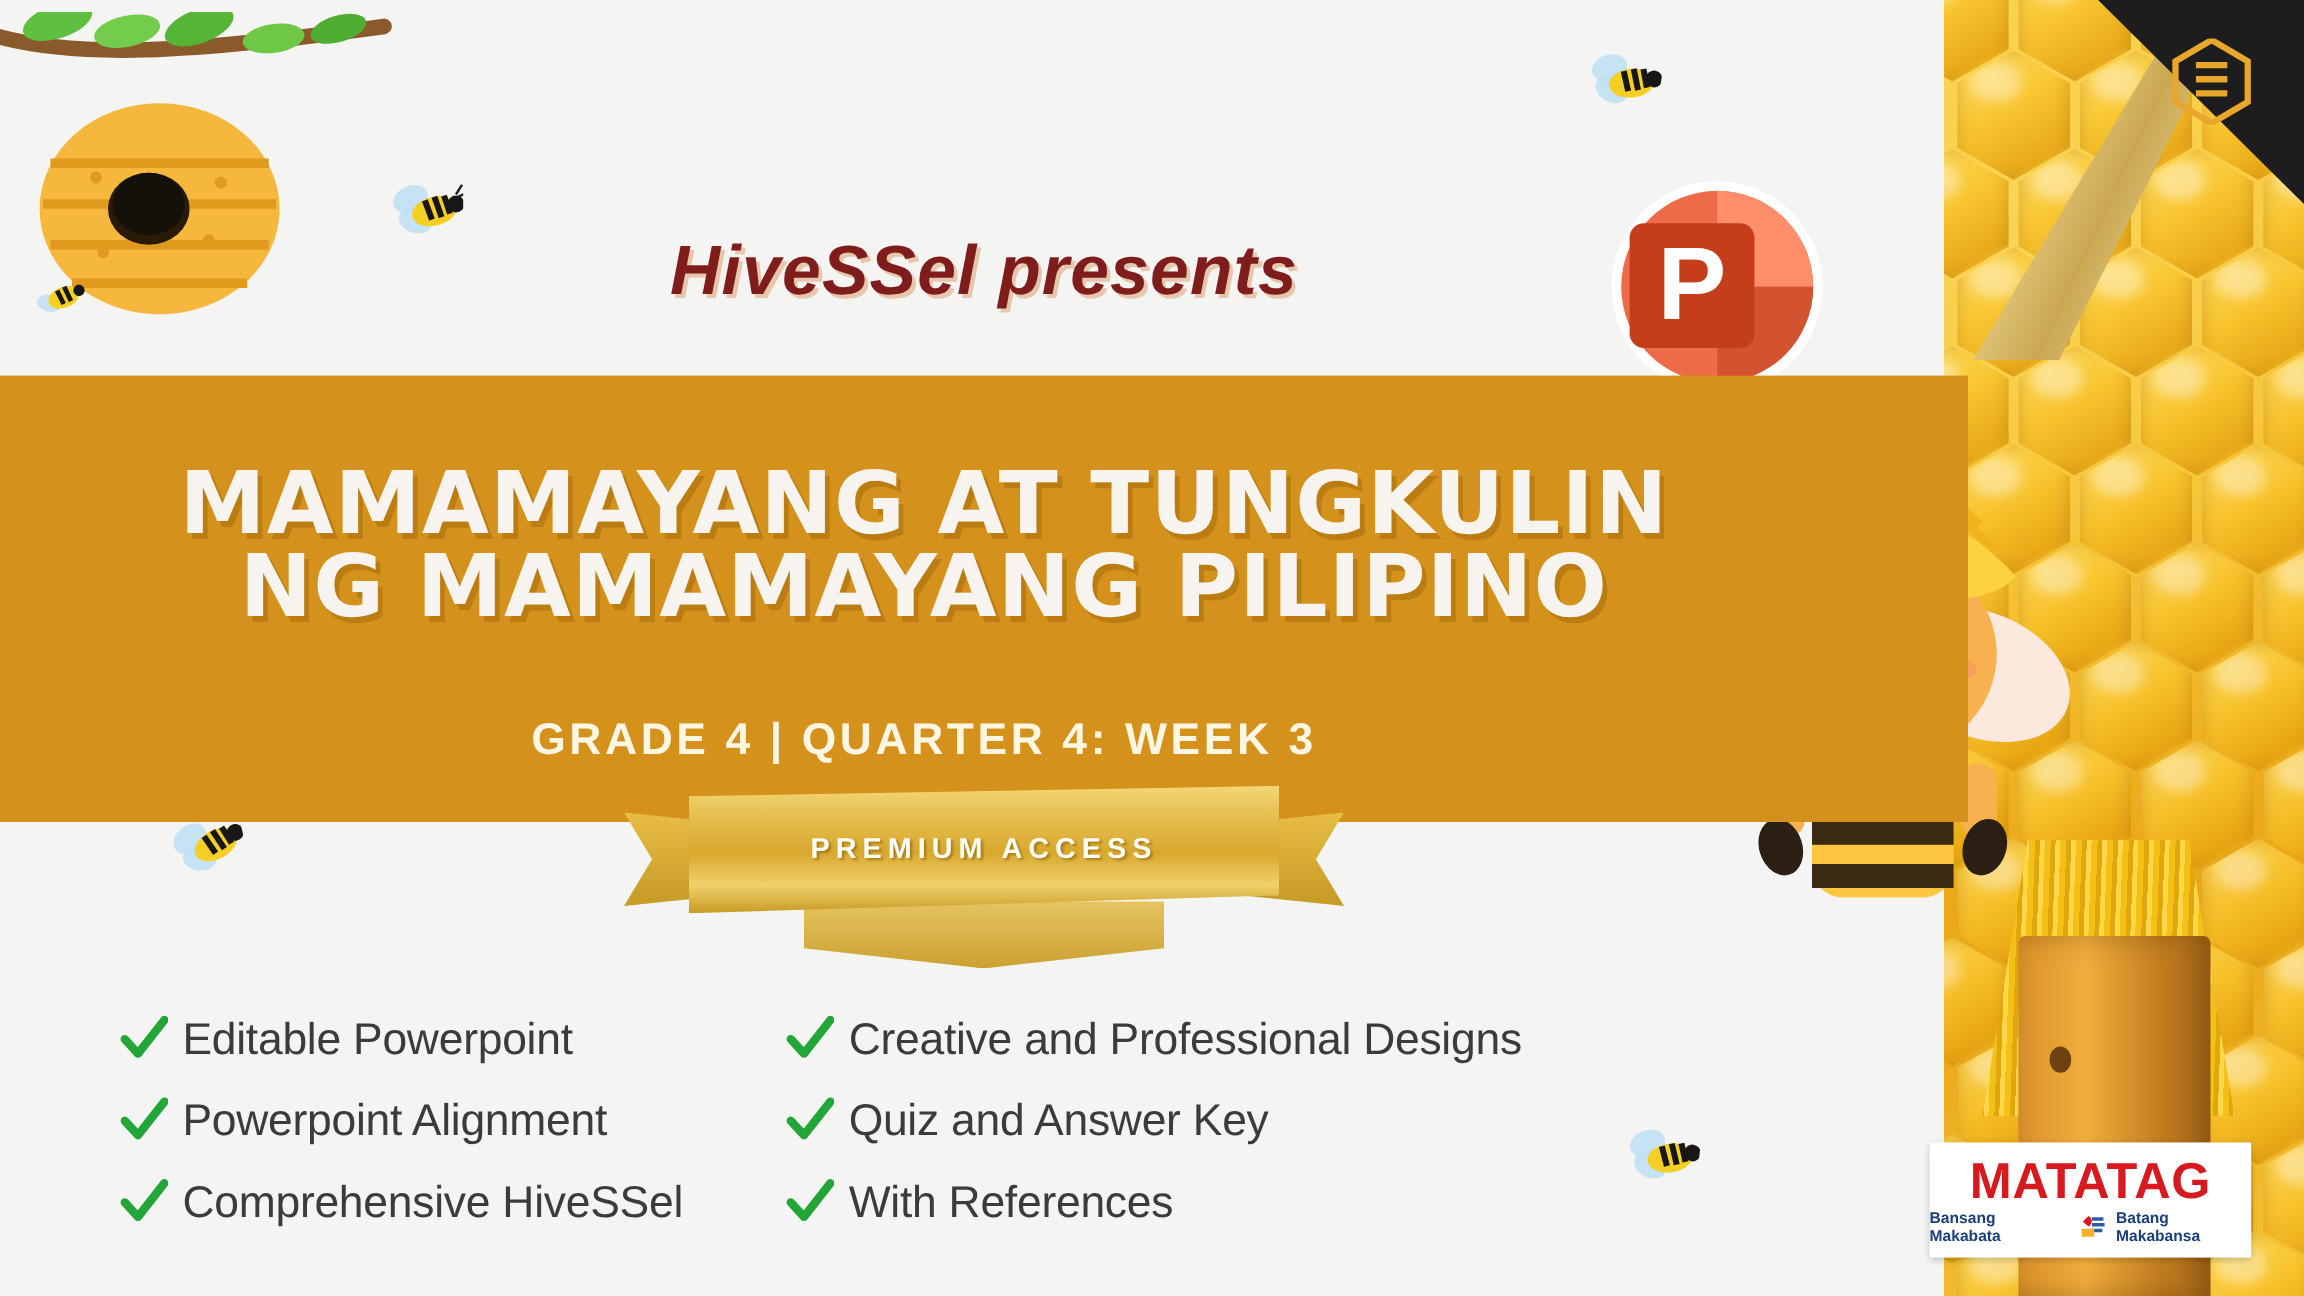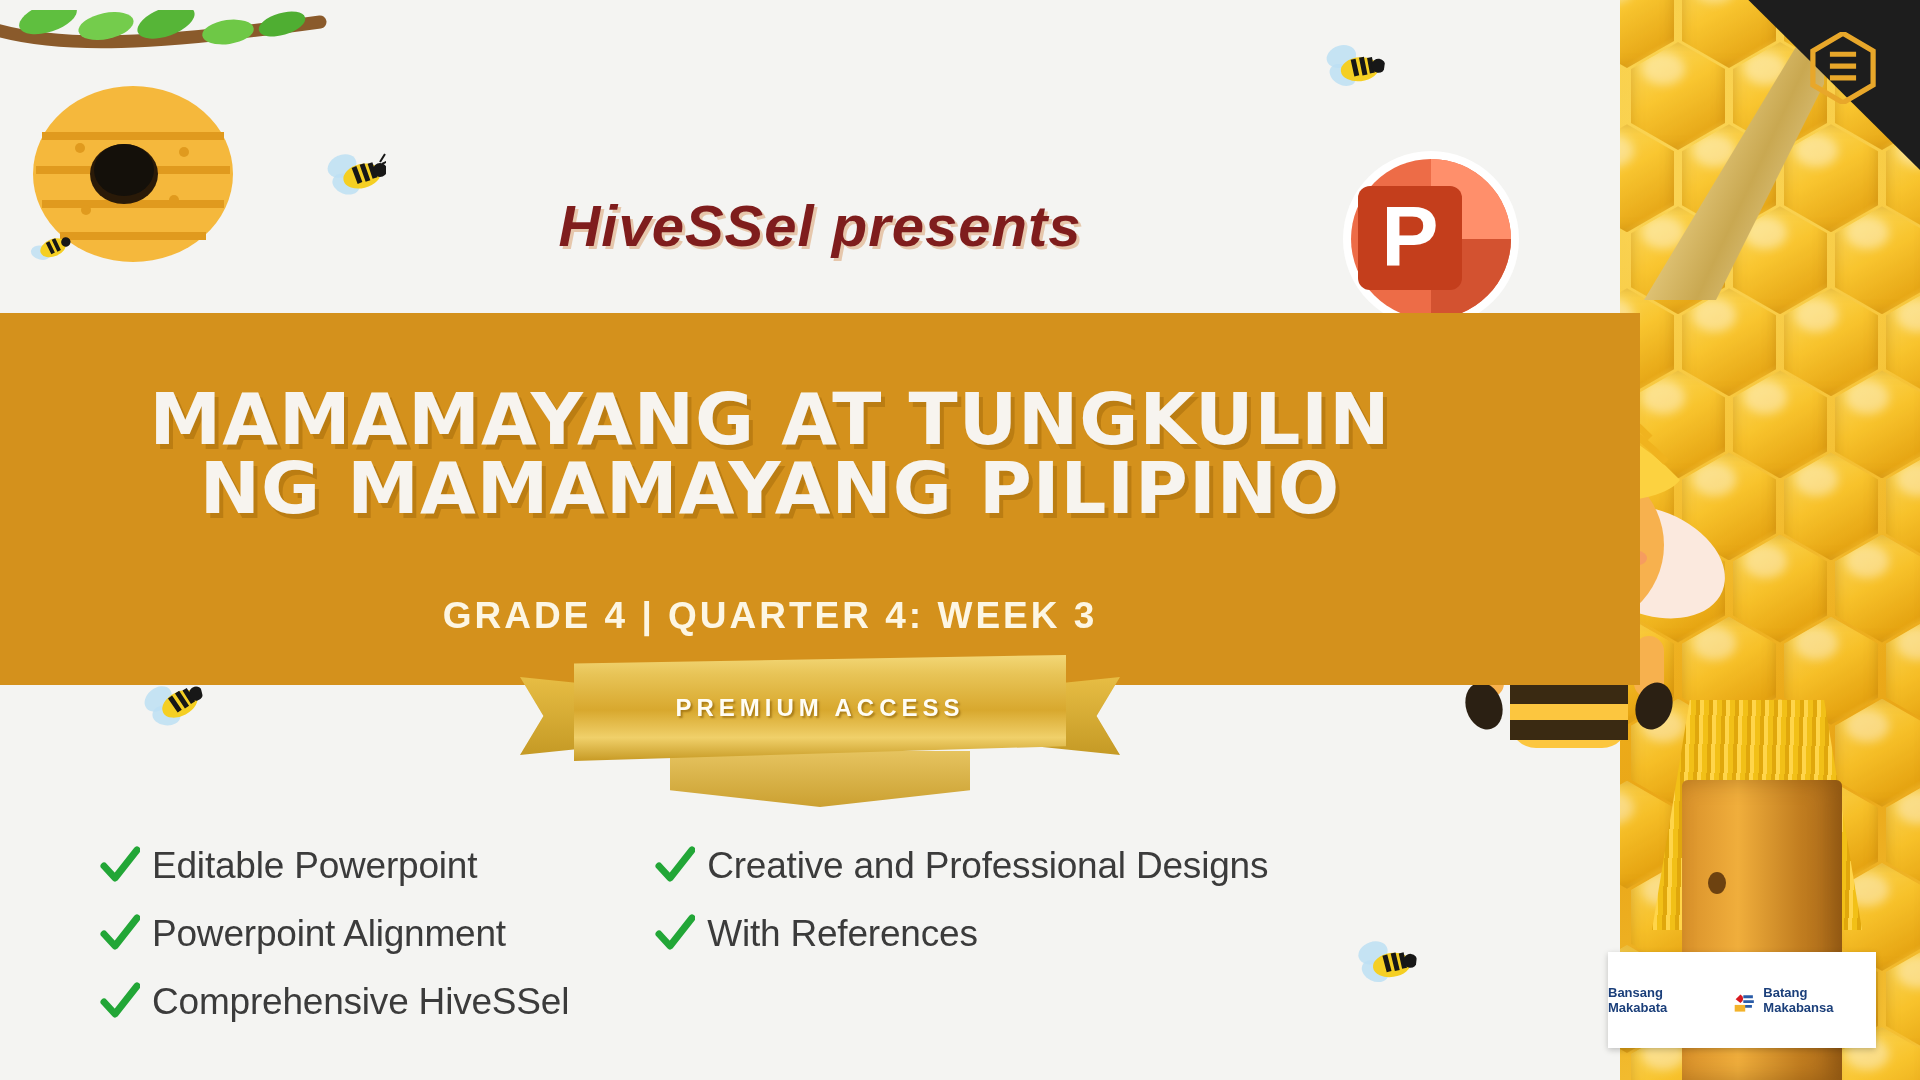--- a/index.html
+++ b/index.html
@@ -120,21 +120,21 @@
   .ftext{ font-size:37px; color:#3b3b3b; letter-spacing:-.2px; white-space:nowrap; }
 
   
   .matatag{
     position:absolute; right:44px; bottom:32px; width:268px; height:96px;
     background:#fff; display:flex; flex-direction:column;
     align-items:center; justify-content:center; gap:2px;
     box-shadow:0 2px 6px rgba(0,0,0,.22);
   }
   .mt-word{ font-weight:bold; font-size:42px; color:#d71920; letter-spacing:.5px; line-height:1; }
-  .mt-sub{ display:flex; align-items:flex-end; gap:7px; font-size:13px; color:#1b3f7a; font-weight:bold; }
+  .mt-sub{ display:flex; align-items:center; gap:7px; font-size:13px; color:#1b3f7a; font-weight:bold; }
 
   
   .branch{ position:absolute; left:-10px; top:10px; width:360px; height:70px; }
   .hive{ position:absolute; left:28px; top:78px; width:210px; height:190px; }
 
   .bee{ position:absolute; width:66px; height:50px; }
   .pptx{ position:absolute; left:1336px; top:144px; width:190px; height:190px; }
 </style>
 </head>
 <body>
@@ -343,26 +343,33 @@
       <div class="frow">
         <svg class="check" viewBox="0 0 40 40">
             <path d="M4 20 L15 32 L37 4" stroke="#22a637" stroke-width="7" fill="none" stroke-linecap="round" stroke-linejoin="round"></path>
           </svg>
         <span class="ftext">Creative and Professional Designs</span>
       </div>
       <div class="frow">
         <svg class="check" viewBox="0 0 40 40">
             <path d="M4 20 L15 32 L37 4" stroke="#22a637" stroke-width="7" fill="none" stroke-linecap="round" stroke-linejoin="round"></path>
           </svg>
+        <span class="ftext">Quiz and Answer Key</span>
+      </div>
+      <div class="frow">
+        <svg class="check" viewBox="0 0 40 40">
+            <path d="M4 20 L15 32 L37 4" stroke="#22a637" stroke-width="7" fill="none" stroke-linecap="round" stroke-linejoin="round"></path>
+          </svg>
         <span class="ftext">With References</span>
       </div>
     </div>
   </div>
 
   <div class="matatag">
+    <div class="mt-word">MATATAG</div>
     <div class="mt-sub">
       <span>Bansang Makabata</span>
       <svg style="width:30px;height:24px" viewBox="0 0 30 24">
         <path d="M13 3 a5 5 0 0 1 0 9 L8 8z" fill="#d71920"></path>
         <path d="M16 4 h10 v3 h-10zM16 9 h11 v3 h-11zM15 14 h10 v3 h-10z" fill="#2a5ca8"></path>
         <path d="M7 14 h11 v7 h-11z" fill="#f3b32b"></path>
       </svg>
       <span>Batang Makabansa</span>
     </div>
   </div>

